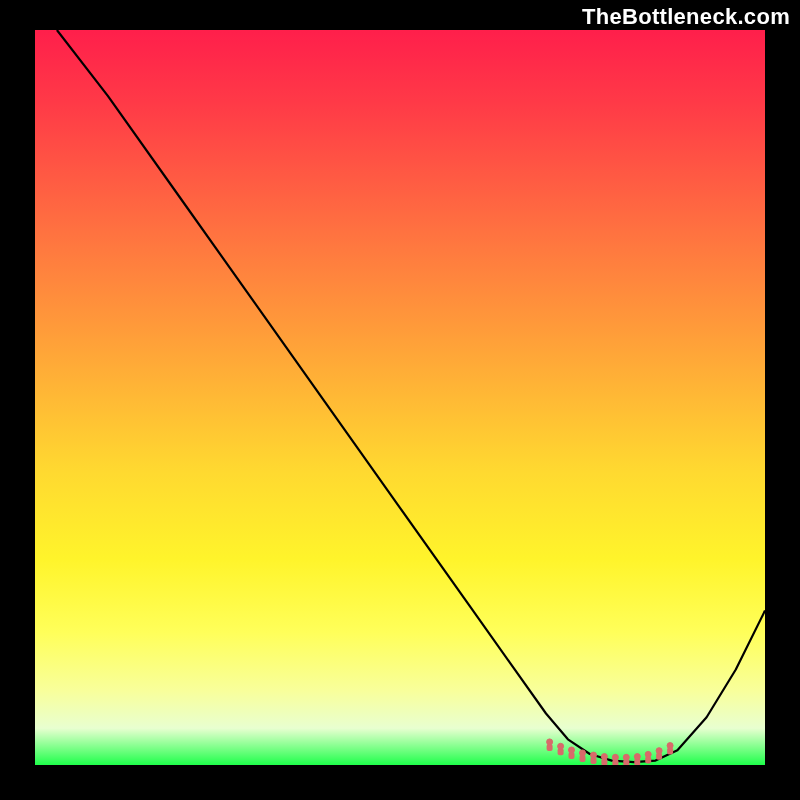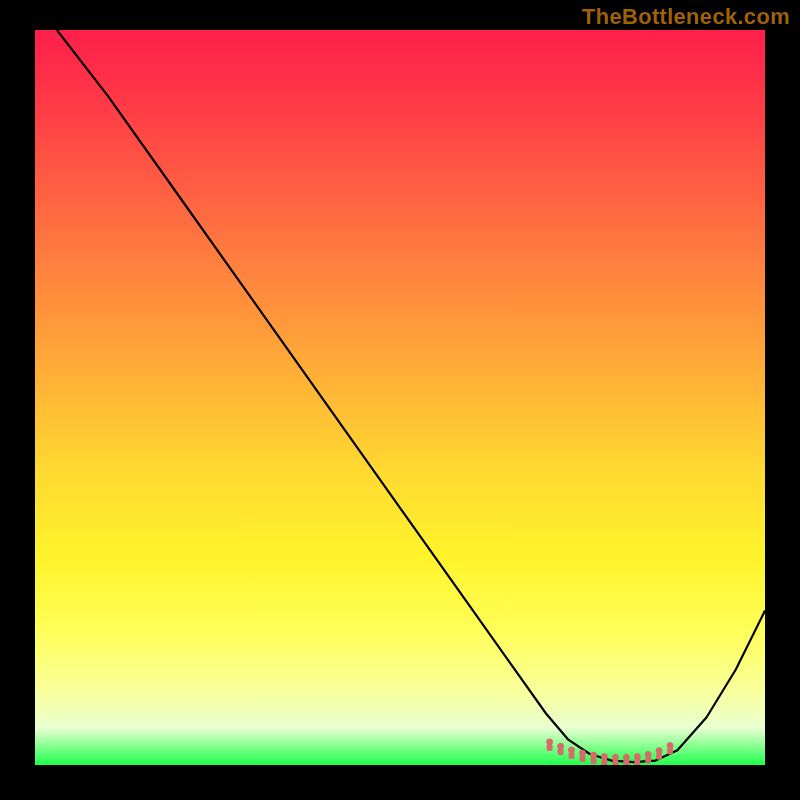--- a/index.html
+++ b/index.html
@@ -14,21 +14,21 @@
   .frame {
     position: relative;
     width: 800px;
     height: 800px;
     background: #000;
   }
   .watermark {
     position: absolute;
     top: 4px;
     right: 10px;
-    color: #a16207;
+    color: #ffffff;
     font-size: 22px;
     font-weight: 600;
     letter-spacing: 0.3px;
     z-index: 5;
   }
   .plot-area {
     position: absolute;
     left: 35px;
     top: 30px;
     width: 730px;

